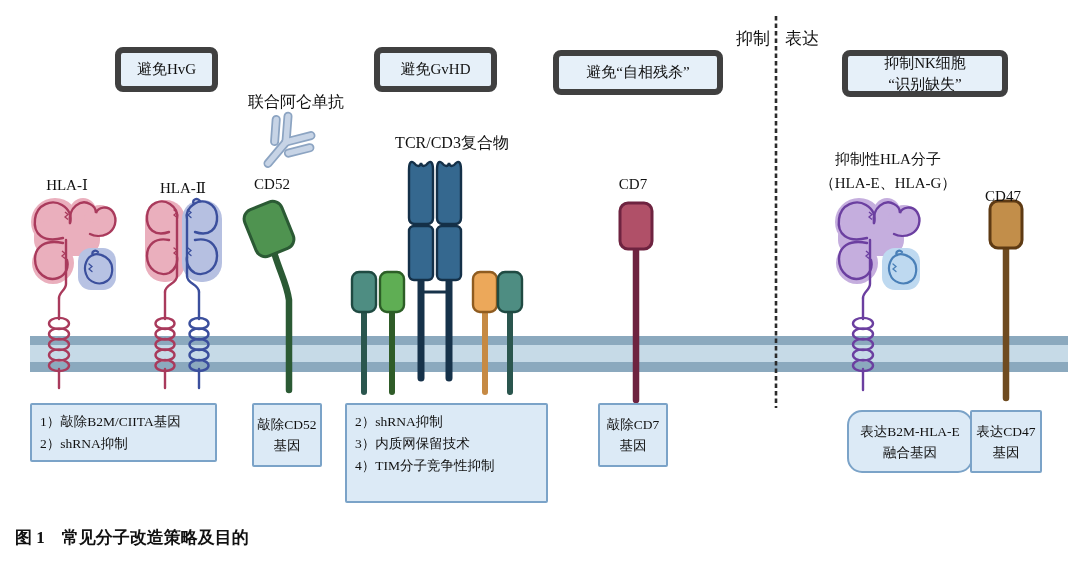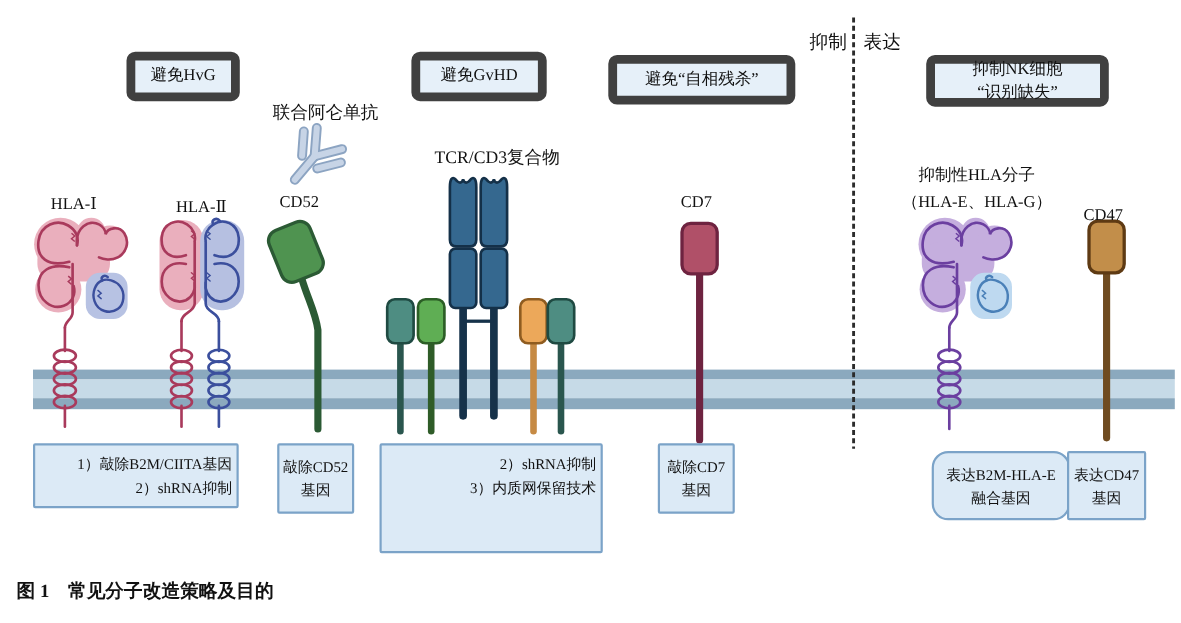--- a/index.html
+++ b/index.html
@@ -2,29 +2,29 @@
 <html><head>
 <meta charset="utf-8">
 <style>
   html,body{margin:0;padding:0;background:#fff;}
   #canvas{
     position:relative;width:1074px;height:566px;background:#ffffff;
     font-family:"Liberation Serif","DejaVu Serif",serif;color:#111;overflow:hidden;
   }
   #diagram-svg{position:absolute;left:0;top:0;z-index:1;}
   .goal-box{
-    position:absolute;z-index:2;background:#e6f0f9;border:8px solid #404040;
+    position:absolute;z-index:2;background:#e6f0f9;border:6px solid #404040;
     border-radius:8px;display:flex;flex-direction:column;justify-content:center;
     align-items:center;font-size:15px;line-height:21px;text-align:center;box-sizing:border-box;
   }
   .strategy-box{
     position:absolute;z-index:2;background:#dceaf6;border:2px solid #7ba3c8;
     border-radius:2px;font-size:13.5px;box-sizing:border-box;
   }
-  .strategy-box.listy{line-height:22px;padding:6px 4px 0 8px;text-align:right;}
+  .strategy-box.listy{line-height:22px;padding:6px 4px 0 8px;text-align:left;}
   .strategy-box.centered{display:flex;flex-direction:column;justify-content:center;
     align-items:center;text-align:center;line-height:21px;}
   .mol-label{position:absolute;z-index:2;font-size:15px;transform:translateX(-50%);white-space:nowrap;}
   .divider-label{position:absolute;z-index:2;font-size:17px;}
   #caption{position:absolute;z-index:2;left:15px;top:526px;font-size:17px;font-weight:bold;}
 </style>
 </head>
 <body>
 
 <div id="canvas">
@@ -227,20 +227,21 @@
     <div>1）敲除B2M/CIITA基因</div>
     <div>2）shRNA抑制</div>
   </div>
   <div class="strategy-box centered" style="left:252px;top:403px;width:70px;height:64px;">
     <div>敲除CD52</div>
     <div>基因</div>
   </div>
   <div class="strategy-box listy" style="left:345px;top:403px;width:203px;height:100px;">
     <div>2）shRNA抑制</div>
     <div>3）内质网保留技术</div>
+    <div>4）TIM分子竞争性抑制</div>
   </div>
   <div class="strategy-box centered" style="left:598px;top:403px;width:70px;height:64px;">
     <div>敲除CD7</div>
     <div>基因</div>
   </div>
   <div class="strategy-box centered" style="left:847px;top:410px;width:126px;height:63px;border-radius:15px;">
     <div>表达B2M-HLA-E</div>
     <div>融合基因</div>
   </div>
   <div class="strategy-box centered" style="left:970px;top:410px;width:72px;height:63px;">

